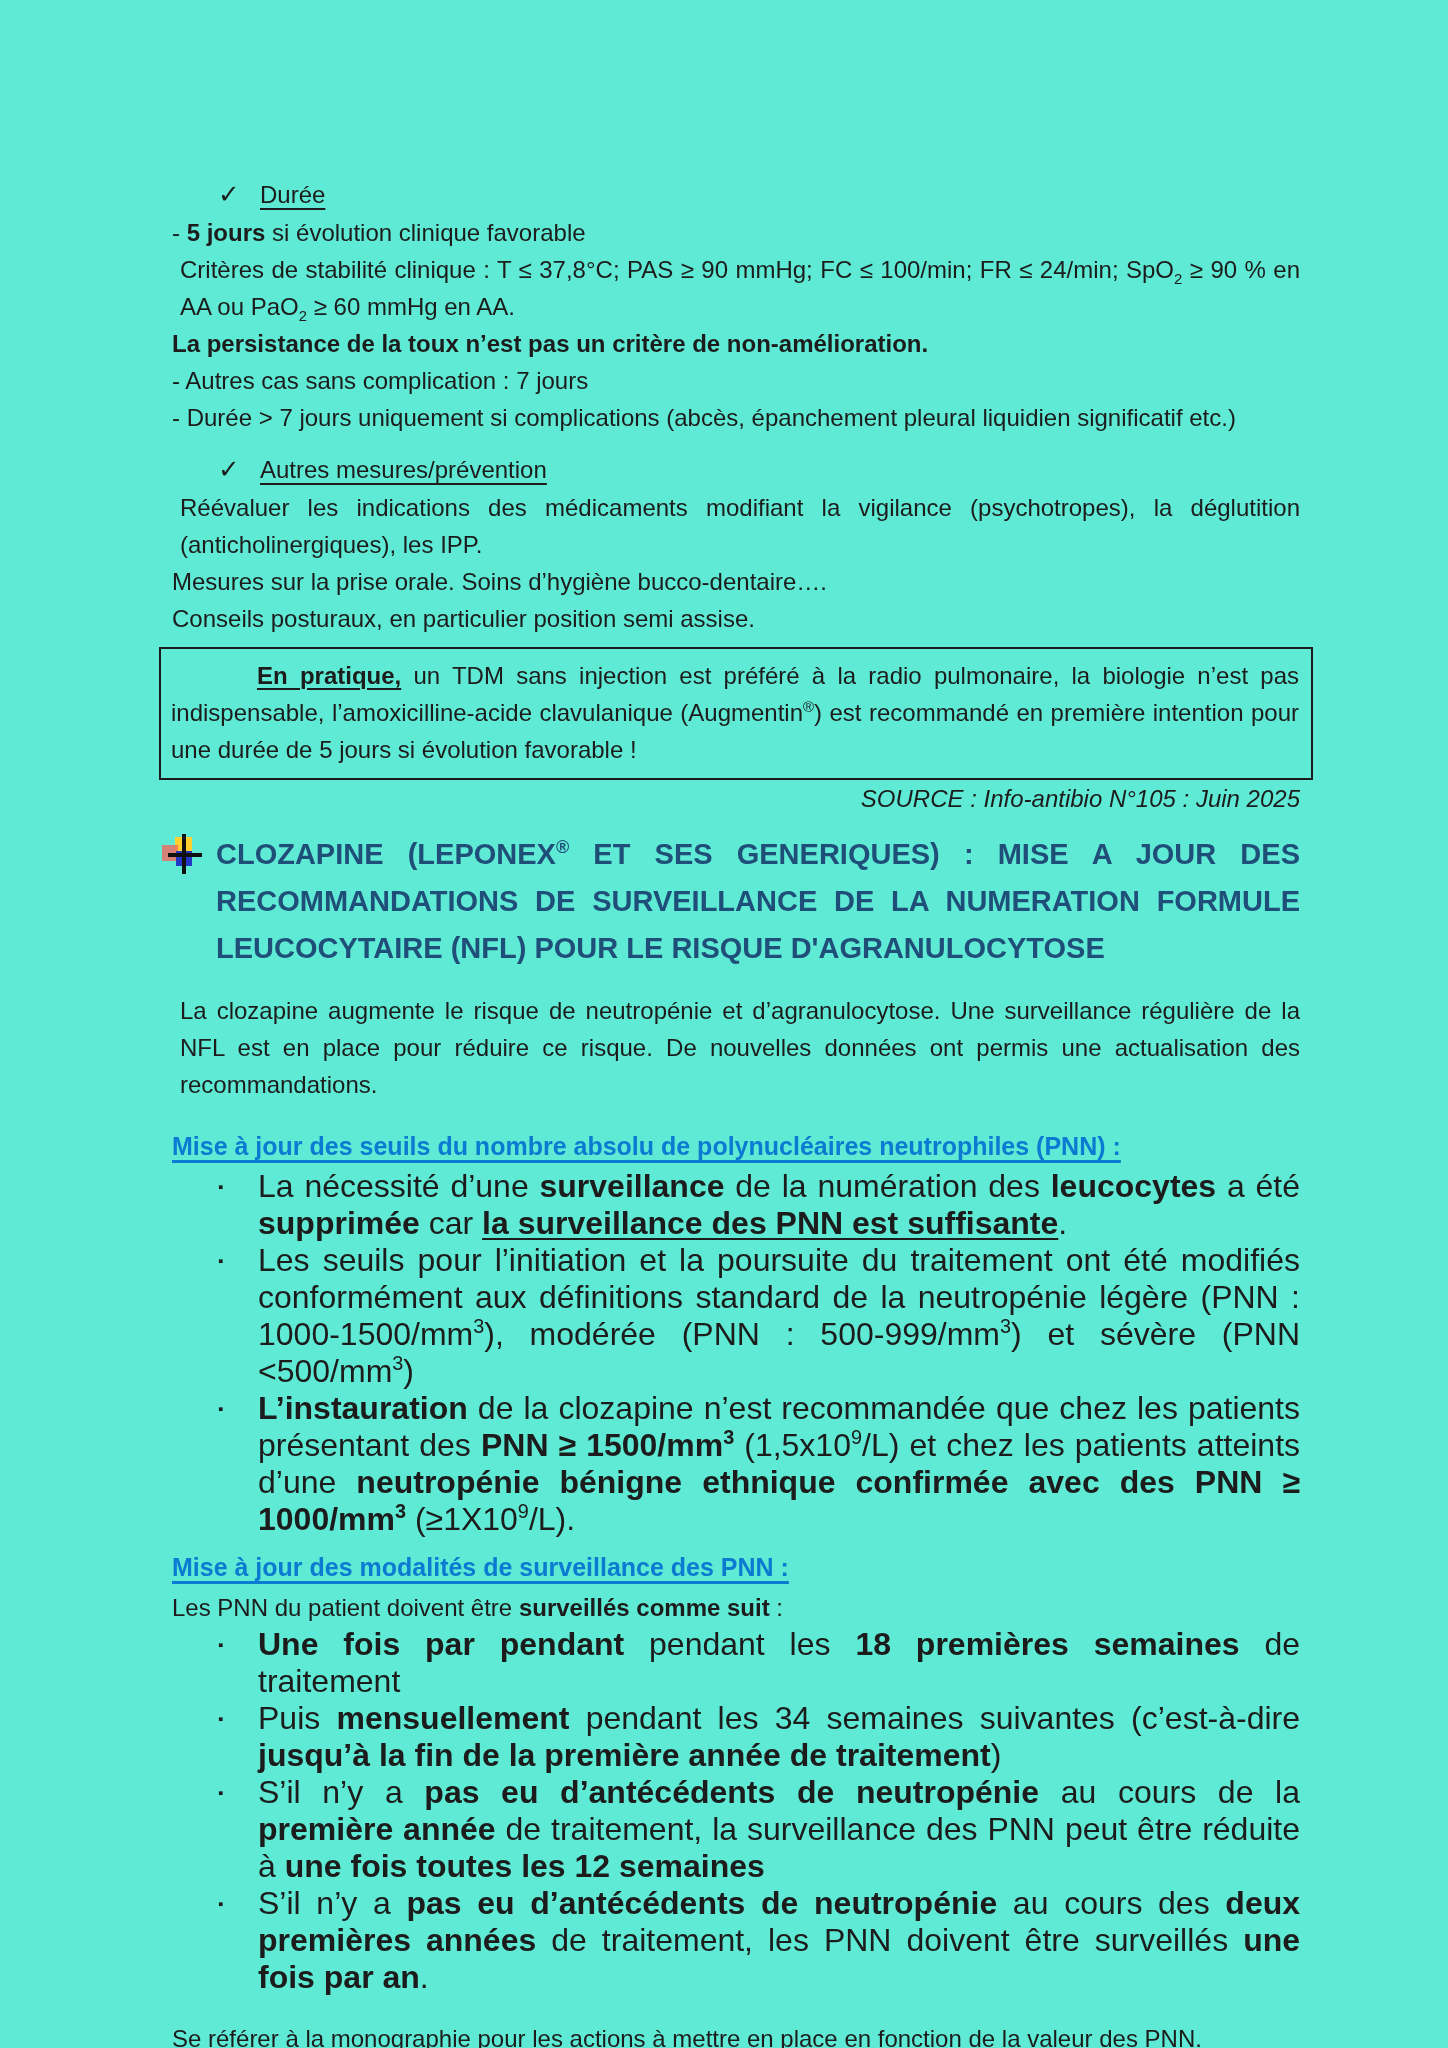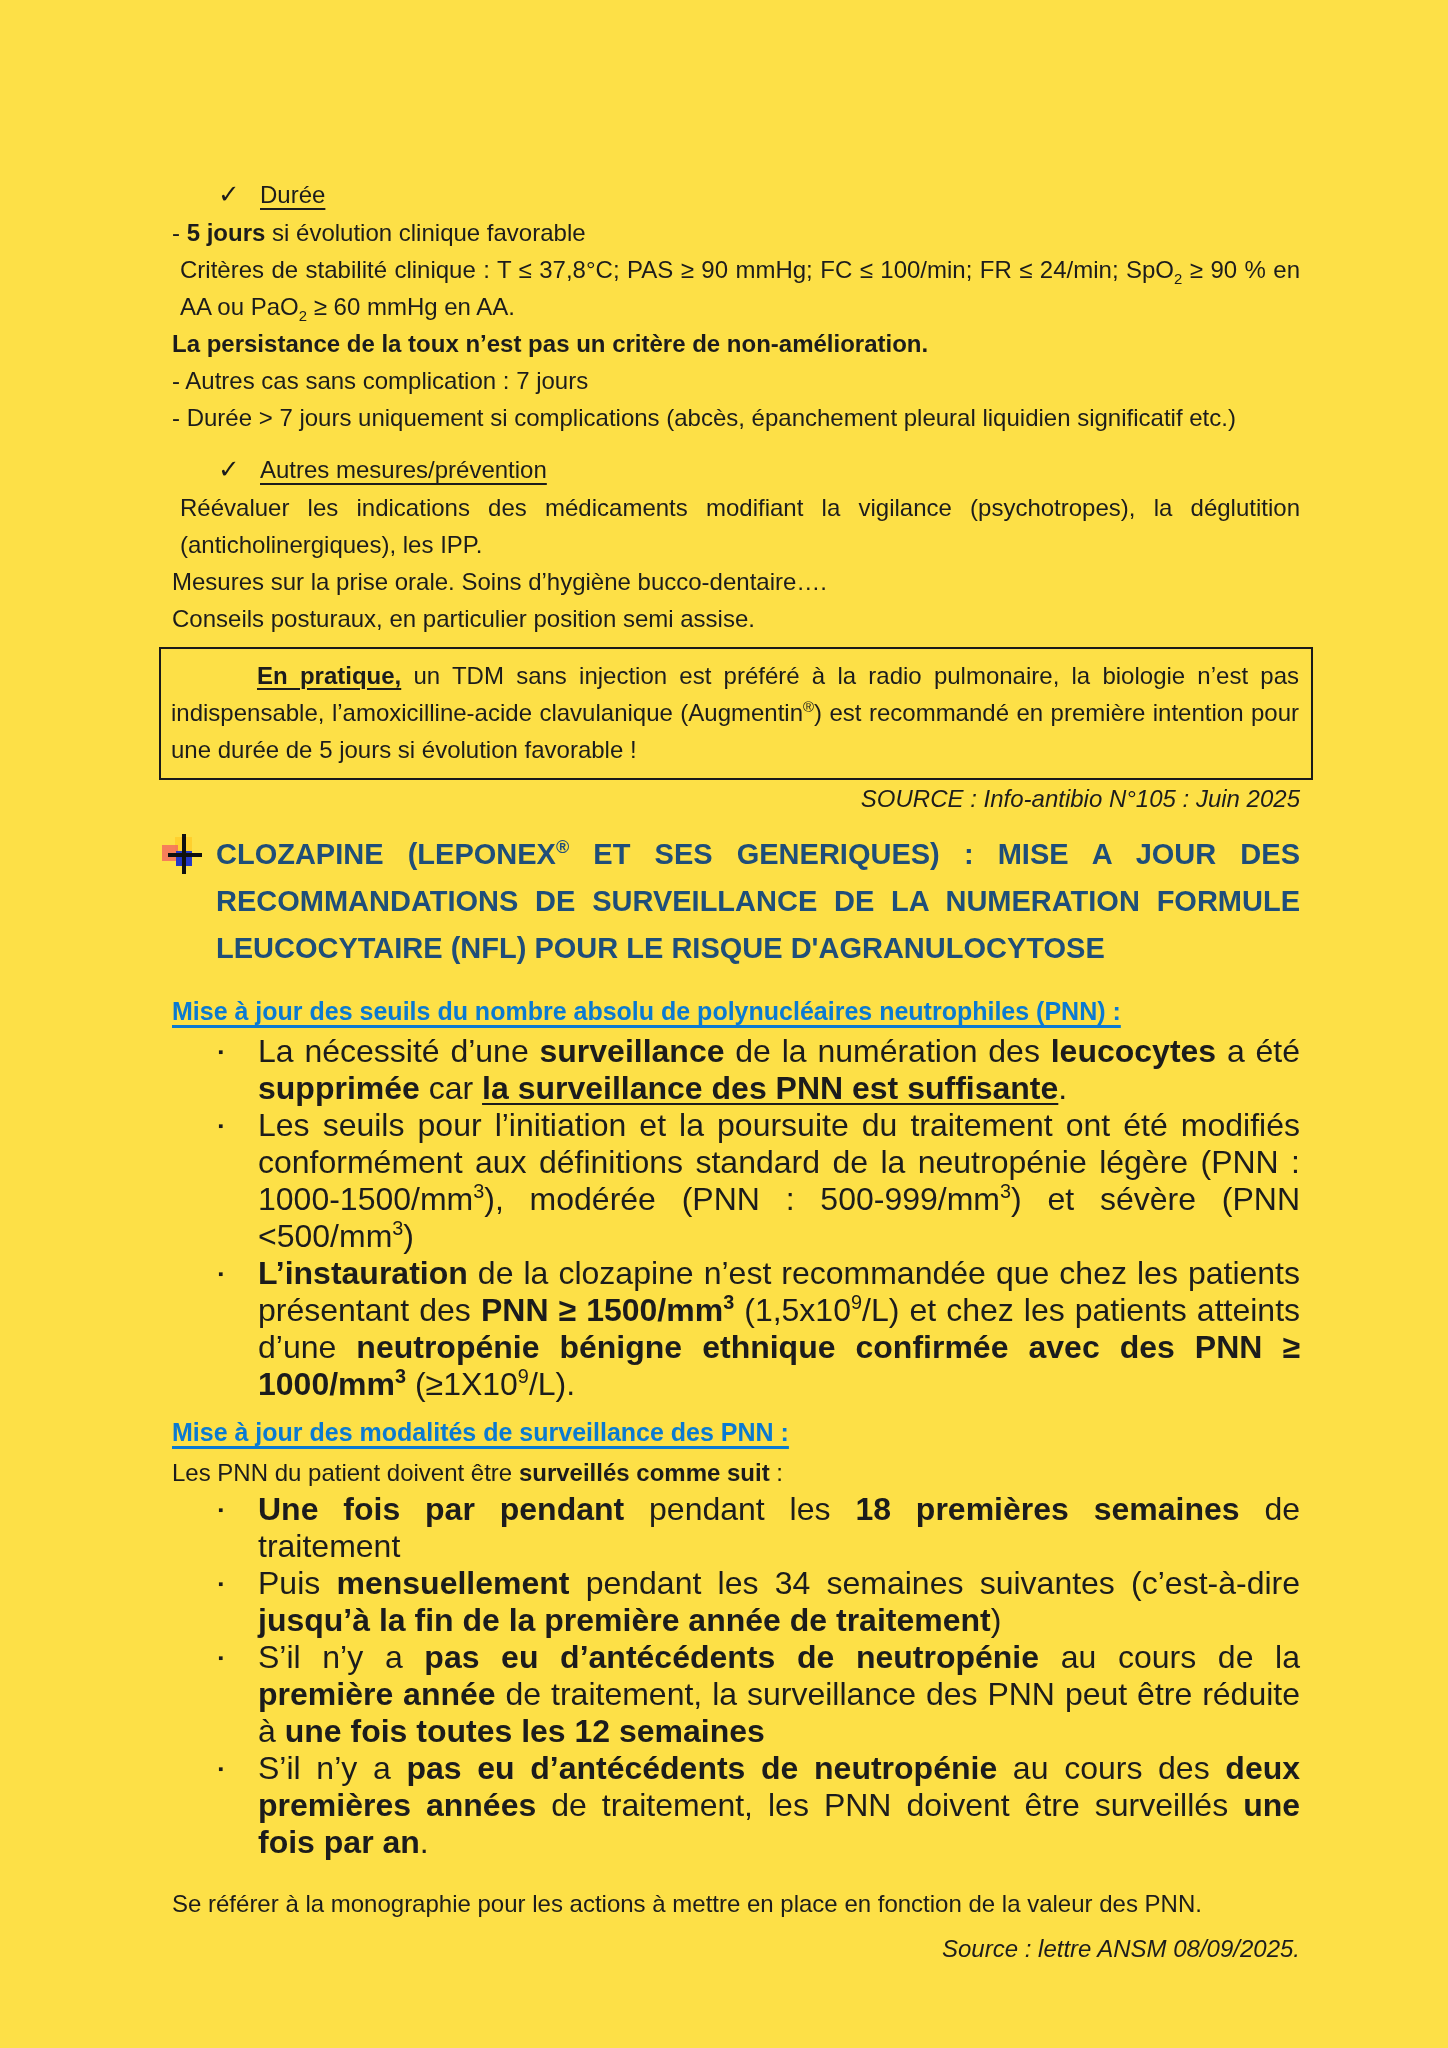--- a/index.html
+++ b/index.html
@@ -1,20 +1,20 @@
 <!DOCTYPE html>
 <html lang="fr"><head>
 <meta charset="utf-8">
 <style>
   html,body{margin:0;padding:0;background:#ffffff;}
   .page{
     position:relative;
     width:1448px;height:2048px;
     margin:0 auto;
-    background:#fde047;
+    background:#5eead4;
     font-family:"Liberation Sans","DejaVu Sans",sans-serif;
     color:#1c1c1c;
     overflow:hidden;
     box-sizing:border-box;
     padding:175px 148px 0 172px;
   }
   .body-text{font-size:24px;line-height:37px;}
   .j{text-align:justify;margin-left:8px;}
   .sg-b{font-weight:700;}
   .sg-u{text-decoration:underline;text-underline-offset:4px;text-decoration-thickness:2px;}
@@ -111,20 +111,21 @@
   <div class="main-heading">
     <span class="arrow-bullet">
       <span class="ab-yellow"></span>
         <span class="ab-red"></span>
         <span class="ab-blue"></span>
         <span class="ab-vline"></span>
         <span class="ab-hline"></span>
     </span>
   <span>CLOZAPINE (LEPONEX</span><span class="sg-sup">®</span><span> ET SES GENERIQUES) : MISE A JOUR DES RECOMMANDATIONS DE SURVEILLANCE DE LA NUMERATION FORMULE LEUCOCYTAIRE (NFL) POUR LE RISQUE D'AGRANULOCYTOSE</span></div>
 
+  <div class="body-text j intro-para"><span>La clozapine augmente le risque de neutropénie et d’agranulocytose. Une surveillance régulière de la NFL est en place pour réduire ce risque. De nouvelles données ont permis une actualisation des recommandations.</span></div>
 
   <div class="blue-subheading">Mise à jour des seuils du nombre absolu de polynucléaires neutrophiles (PNN) :</div>
   <div class="bullets">
     <div class="b-row">
       <span class="b-marker">▪</span>
       <span class="b-text"><span>La nécessité d’une </span><span class="sg-b">surveillance</span><span> de la numération des </span><span class="sg-b">leucocytes</span><span> a été </span><span class="sg-b">supprimée</span><span> car </span><span class="sg-b sg-u">la surveillance des PNN est suffisante</span><span>.</span></span>
     </div>
     <div class="b-row">
       <span class="b-marker">▪</span>
       <span class="b-text"><span>Les seuils pour l’initiation et la poursuite du traitement ont été modifiés conformément aux définitions standard de la neutropénie légère (PNN : 1000-1500/mm</span><span class="sg-sup">3</span><span>), modérée (PNN : 500-999/mm</span><span class="sg-sup">3</span><span>) et sévère (PNN &lt;500/mm</span><span class="sg-sup">3</span><span>)</span></span>

